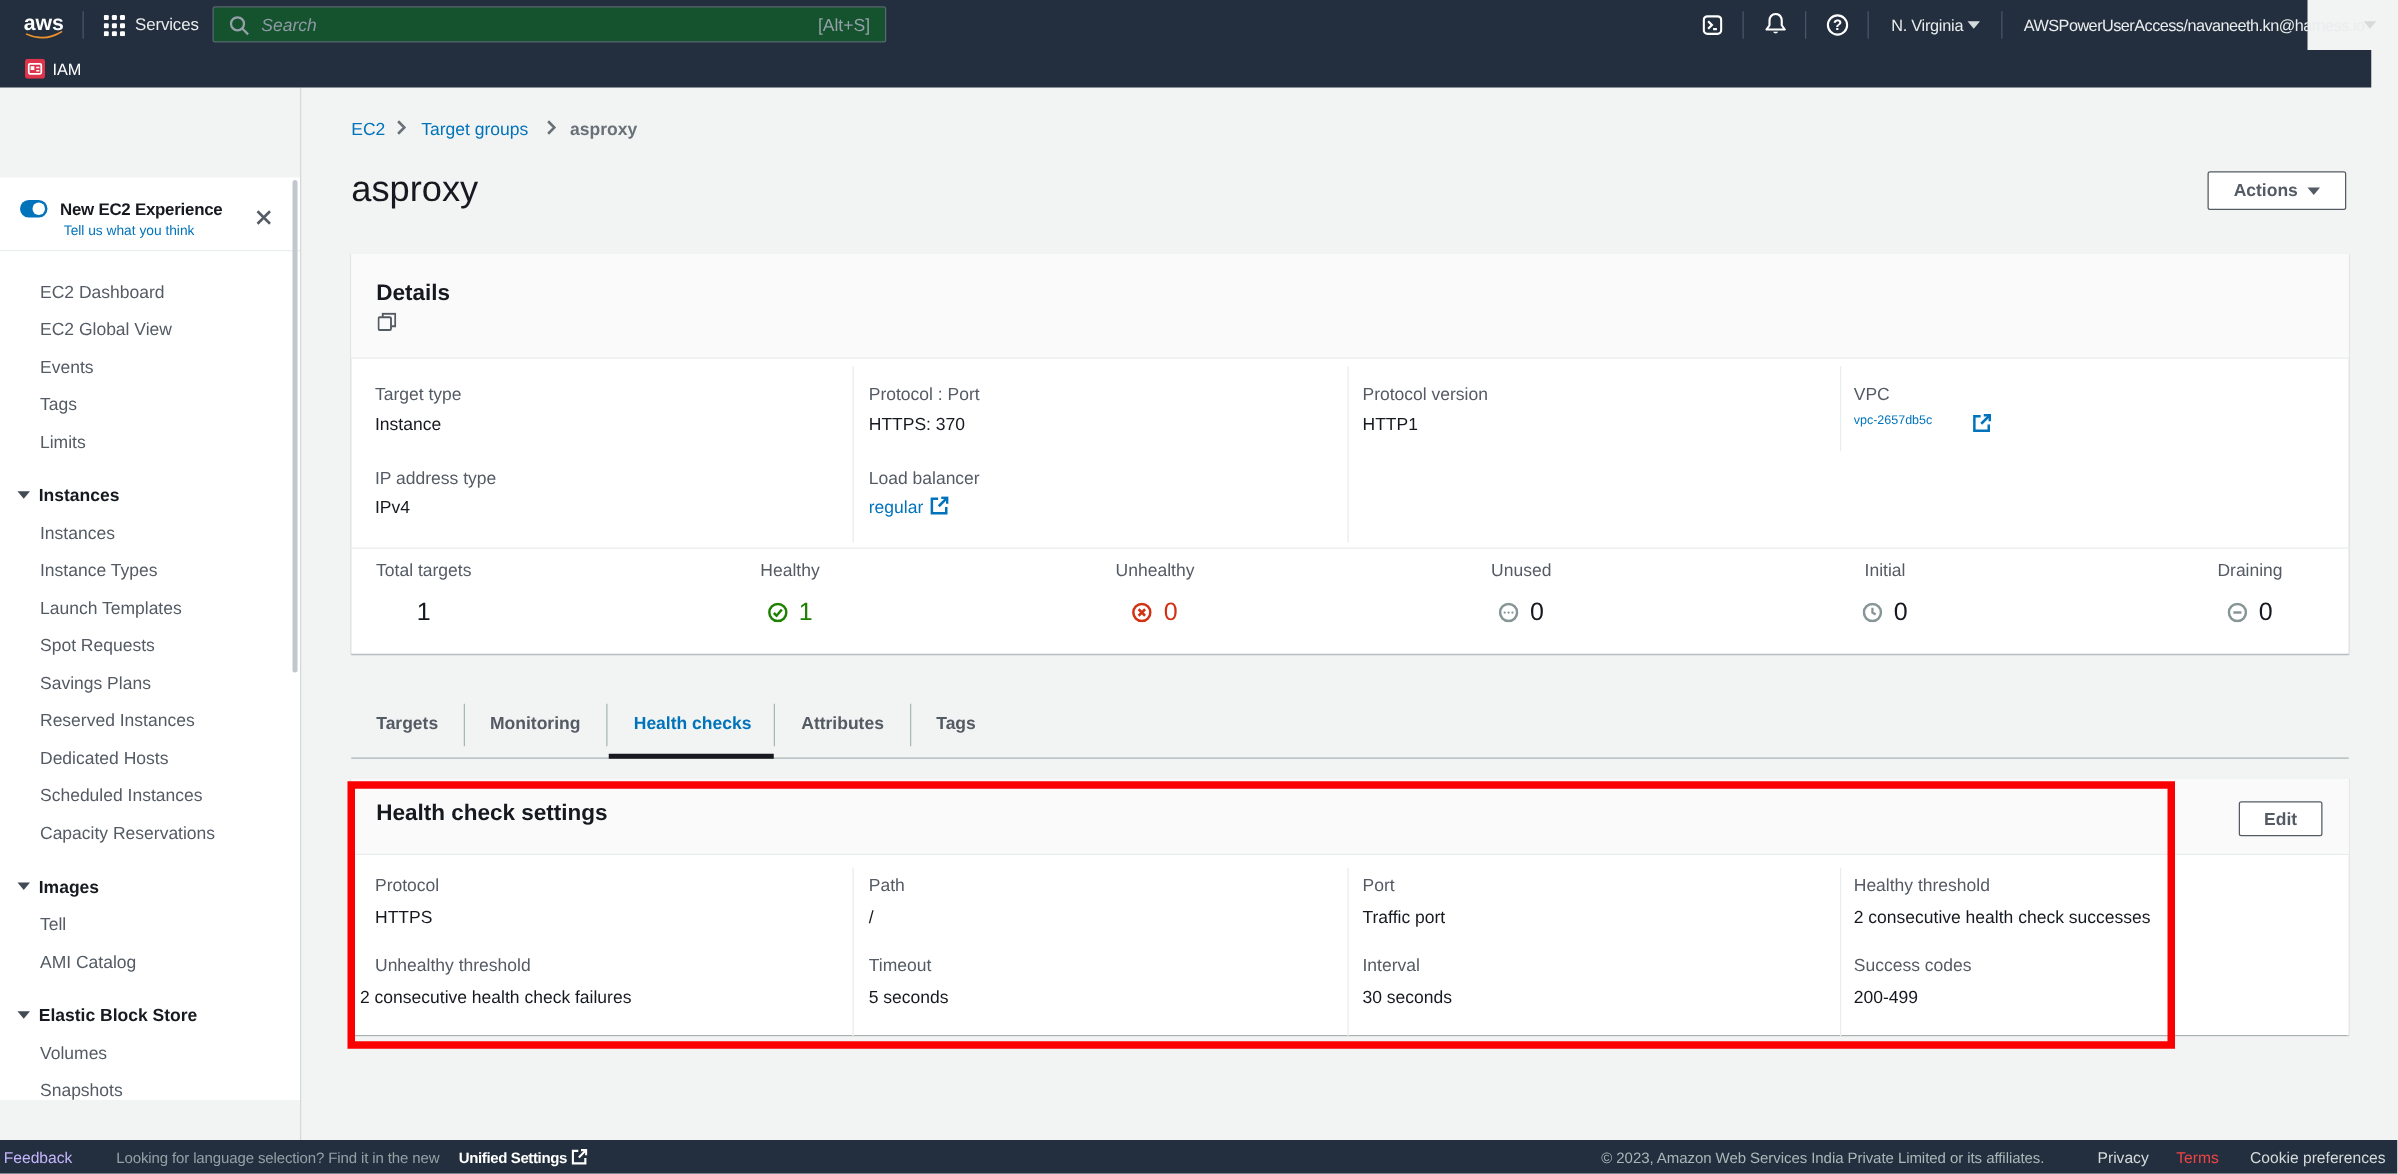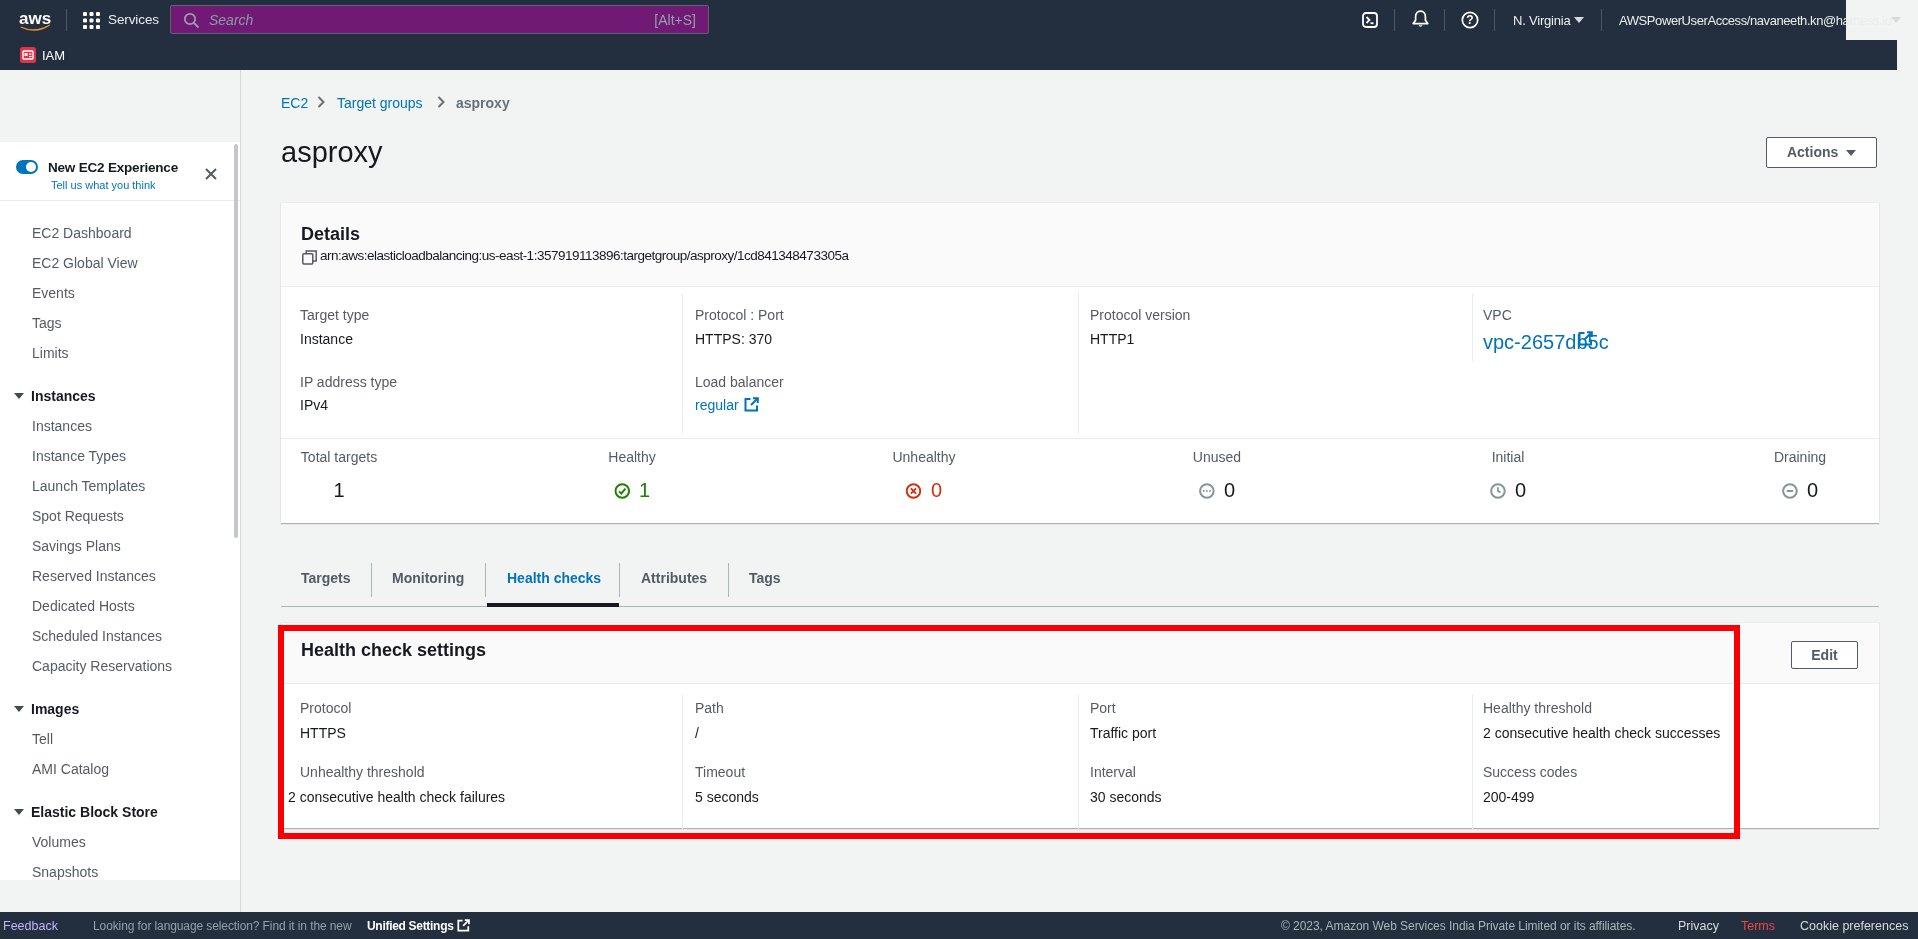--- a/index.html
+++ b/index.html
@@ -4,21 +4,21 @@
 <style>
 * { margin:0; padding:0; box-sizing:border-box; }
 html,body { width:1918px; height:939px; overflow:hidden; font-family:"Liberation Sans", sans-serif; background:#f2f3f3; position:relative; }
 .abs { position:absolute; }
 
 
 .topbar { position:absolute; left:0; top:0; width:1846px; height:40px; background:#232f3e; z-index:20; }
 .favbar { position:absolute; left:0; top:40px; width:1897px; height:30px; background:#232f3e; z-index:20; }
 .tbdiv { position:absolute; width:1px; background:#49566a; top:9px; height:22px; }
 .tbtext { color:#eaeded; font-size:14px; }
-.search { position:absolute; left:170px; top:5px; width:539px; height:29px; background:#701a75; border:1px solid #5b6671; border-radius:2px;text-align:right; }
+.search { position:absolute; left:170px; top:5px; width:539px; height:29px; background:#14532d; border:1px solid #5b6671; border-radius:2px;text-align:right; }
 .search .ph { position:absolute; left:38px; top:6px; font-size:14px; font-style:italic; color:#8d99a5; }
 .search .alt { position:absolute; right:12px; top:6px; font-size:14px; color:#95a0ab; }
 .caret { display:inline-block; width:0; height:0; border-left:5px solid transparent; border-right:5px solid transparent; border-top:6px solid #fff; vertical-align:middle; }
 
 
 .sb-panel { position:absolute; left:0; top:142px; width:240px; height:738px; background:#fff; z-index:5; }
 .sb-border { position:absolute; left:240px; top:70px; width:1px; height:842px; background:#d5d9d9; z-index:6; }
 .sb-scroll { position:absolute; left:234px; top:144px; width:4px; height:394px; background:#c1c7cd; border-radius:3px; z-index:7; }
 .sb-head { position:absolute; left:0; top:0; width:240px; height:59px; border-bottom:1px solid #eaeded; }
 .sb-item { position:absolute; left:32px; font-size:14px; color:#545b64; white-space:nowrap; }
@@ -173,42 +173,41 @@
 <h1 class="title">asproxy</h1>
 <div class="btn" style="left:1766px;top:137px;width:111px;height:31px;line-height:29px">Actions&nbsp;&nbsp;<span class="caret" style="border-top-color:#545b64;border-left-width:5px;border-right-width:5px"></span></div>
 
 <div class="card" style="top:202px;height:321px">
   <div class="hd" style="height:84px"></div>
   <span class="abs h2" style="left:20px;top:21px">Details</span>
   <svg class="abs" style="left:21px;top:47px" width="15" height="15" viewBox="0 0 15 15">
       <rect x="0.8" y="3.8" width="10" height="10.2" rx="1" fill="none" stroke="#545b64" stroke-width="1.5"></rect>
       <path d="M4.2 3.8 L4.2 1 L14.2 1 L14.2 11 L11 11" fill="none" stroke="#545b64" stroke-width="1.5"></path>
     </svg>
-  <span class="abs val" style="left:39px;top:45px;font-size:13.5px;letter-spacing:-0.5px">arn:aws:elasticloadbalancing:us-east-1:357919113896:targetgroup/asproxy/1cd841348473305a</span>
 
   <div class="vdiv" style="left:401px;top:90px;height:141px"></div>
   <div class="vdiv" style="left:797px;top:90px;height:141px"></div>
   <div class="vdiv" style="left:1191px;top:90px;height:68px"></div>
   <span class="abs lbl" style="left:19px;top:104px">Target type</span>
   <span class="abs val" style="left:19px;top:128px">Instance</span>
   <span class="abs lbl" style="left:19px;top:171px">IP address type</span>
   <span class="abs val" style="left:19px;top:194px">IPv4</span>
   <span class="abs lbl" style="left:414px;top:104px">Protocol : Port</span>
   <span class="abs val" style="left:414px;top:128px">HTTPS: 370</span>
   <span class="abs lbl" style="left:414px;top:171px">Load balancer</span>
   <span class="abs link" style="left:414px;top:194px;font-size:14px">regular</span>
   <svg class="abs ext" style="left:463px;top:194px" width="15" height="15" viewBox="0 0 15 15">
       <path d="M13 8.5 L13 13.5 L1.5 13.5 L1.5 2 L6.5 2" fill="none" stroke="#0073bb" stroke-width="2"></path>
       <path d="M9 1.2 L13.8 1.2 L13.8 6" fill="none" stroke="#0073bb" stroke-width="2"></path>
       <line x1="13.3" y1="1.7" x2="7" y2="8" stroke="#0073bb" stroke-width="2"></line>
     </svg>
   <span class="abs lbl" style="left:809px;top:104px">Protocol version</span>
   <span class="abs val" style="left:809px;top:128px">HTTP1</span>
   <span class="abs lbl" style="left:1202px;top:104px">VPC</span>
-  <span class="abs link" style="left:1202px;top:128px;font-size:20px">vpc-2657db5c</span>
+  <span class="abs link" style="left:1202px;top:128px;font-size:10px">vpc-2657db5c</span>
   <svg class="abs ext" style="left:1297px;top:128px" width="15" height="15" viewBox="0 0 15 15">
       <path d="M13 8.5 L13 13.5 L1.5 13.5 L1.5 2 L6.5 2" fill="none" stroke="#0073bb" stroke-width="2"></path>
       <path d="M9 1.2 L13.8 1.2 L13.8 6" fill="none" stroke="#0073bb" stroke-width="2"></path>
       <line x1="13.3" y1="1.7" x2="7" y2="8" stroke="#0073bb" stroke-width="2"></line>
     </svg>
 
   <div class="abs" style="left:0;top:235px;width:1598px;height:86px;border-top:1px solid #eaeded" id="stats">
       <div class="stat" style="left:58px;top:9px"><span class="lbl">Total targets</span><div style="margin-top:13px"><span class="num">1</span></div></div>
       <div class="stat" style="left:351px;top:9px"><span class="lbl">Healthy</span><div style="margin-top:13px"><svg class="ic" width="16" height="16" viewBox="0 0 16 16">
             <circle cx="8" cy="8" r="6.8" fill="none" stroke="#1d8102" stroke-width="2"></circle>

